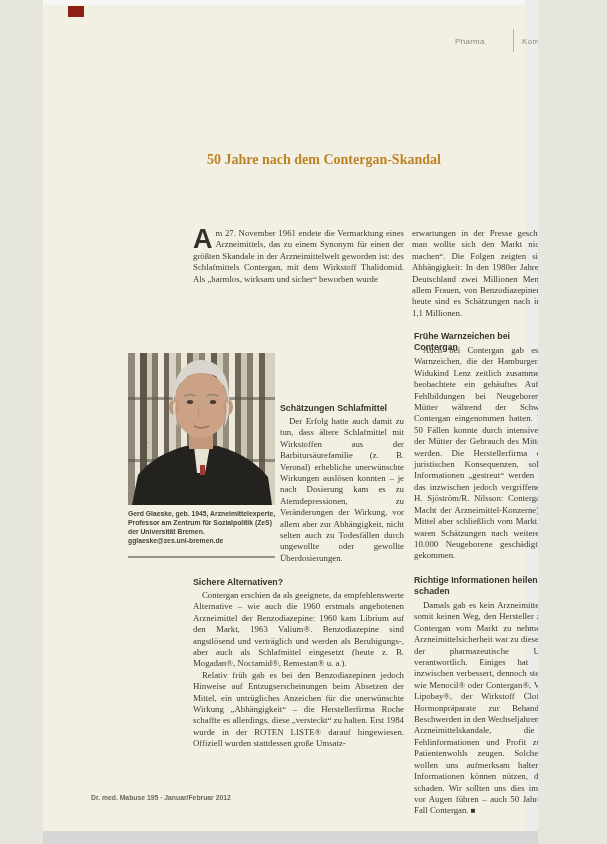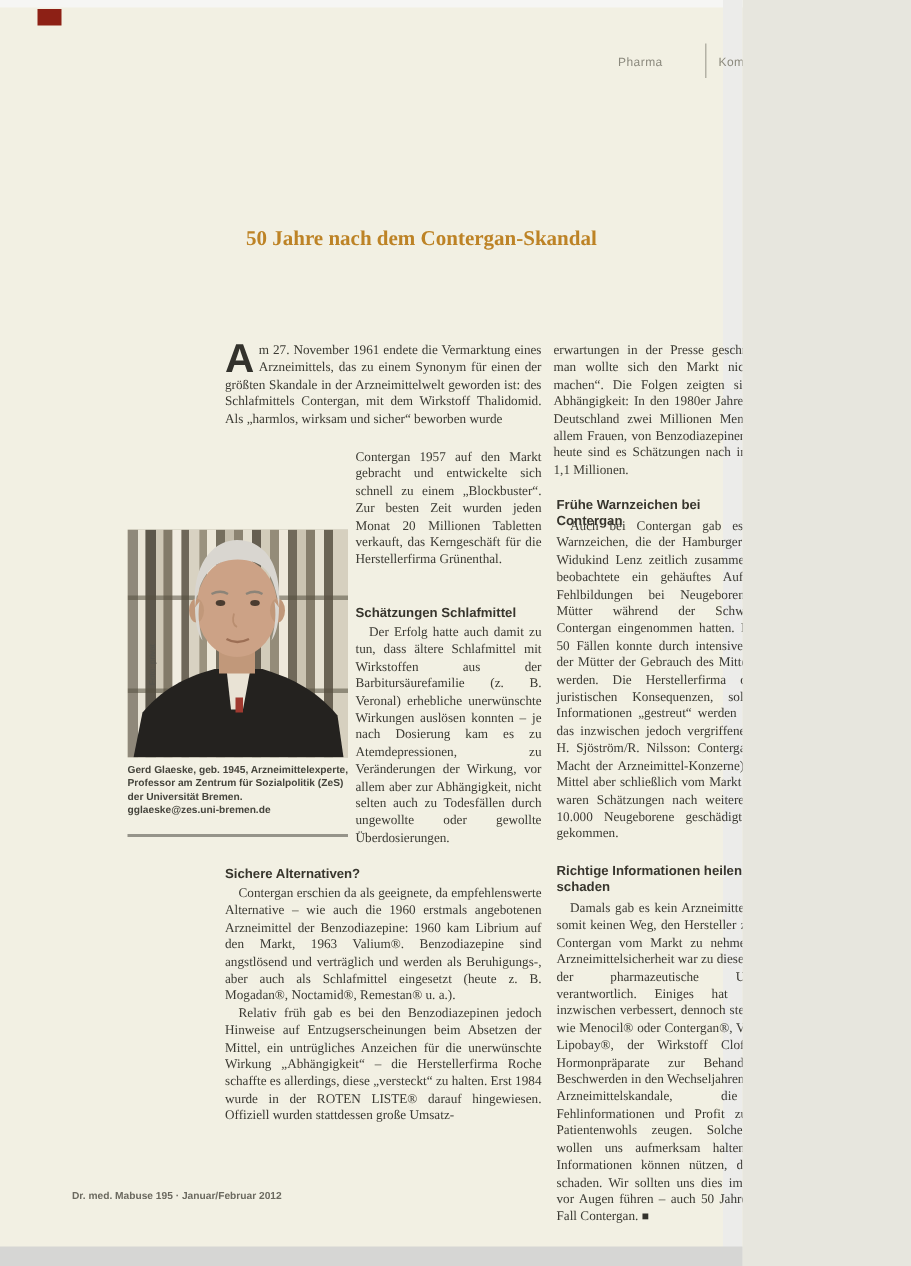--- a/index.html
+++ b/index.html
@@ -1,17 +1,17 @@
 <!DOCTYPE html>
 <html lang="de"><head>
 <meta charset="utf-8">
 <style>
   html,body{margin:0;padding:0;}
   body{font-family:"Liberation Serif", serif; background:#e7e6de;}
-  .page{position:relative; width:495px; height:844px; background:#f2f0e3; overflow:hidden;}
+  .page{position:relative; width:495px; height:844px; background:#f2f0e3; overflow:hidden;margin-left:43px;}
   .edge-right{position:absolute; right:0; top:0; width:13px; height:844px; background:#ececea;}
   .edge-bottom{position:absolute; left:0; top:831px; width:607px; height:13px; background:#d6d6d4;}
   .edge-top{position:absolute; left:0; top:0; width:607px; height:5px; background:#f6f6f4;}
   .page-line{position:absolute; left:591px; top:5px; width:1px; height:826px; background:#dedcd2;}
   .red-mark{position:absolute; left:25px; top:6px; width:16px; height:11px; background:#8d2015;}
 
   .hdr-label{position:absolute; top:37px; font-family:"Liberation Sans", sans-serif; font-size:8px; color:#8b897d; letter-spacing:0.3px;}
   .hdr-pharma{left:412px;}
   .hdr-kommentar{left:479px;}
   .hdr-div{position:absolute; top:29px; width:1px; height:23px; background:#b4b2a6;}
@@ -57,23 +57,20 @@
   <span class="hdr-label hdr-kommentar">Kommentar</span>
   <div class="hdr-div hdr-div2"></div>
   <span class="hdr-page">88</span>
 
   <h2 class="subtitle" style="margin:0;">50 Jahre nach dem Contergan-Skandal</h2>
 
   <div class="colw body-text" style="left:150px; top:228px;">
     <p><span class="dropcap">A</span><span>m 27. November 1961 endete die Vermarktung eines Arzneimittels, das zu einem Synonym für einen der größten Skandale in der Arzneimittelwelt geworden ist: des Schlafmittels Contergan, mit dem Wirkstoff Thalidomid. Als „harmlos, wirksam und sicher“ beworben wurde</span></p>
   </div>
 
-  <div class="coln body-text" style="left:237px; top:299px;">
-    <p>Contergan 1957 auf den Markt gebracht und entwickelte sich schnell zu einem „Blockbuster“. Zur besten Zeit wurden jeden Monat 20 Millionen Tabletten verkauft, das Kerngeschäft für die Herstellerfirma Grünenthal.</p>
-  </div>
 
   <h3 class="subhead" style="left:237px; top:403px; margin:0;">Schätzungen Schlafmittel</h3>
 
   <div class="coln body-text" style="left:237px; top:416px;">
     <p class="indent">Der Erfolg hatte auch damit zu tun, dass ältere Schlafmittel mit Wirkstoffen aus der Barbitursäurefamilie (z. B. Veronal) erhebliche unerwünschte Wirkungen auslösen konnten – je nach Dosierung kam es zu Atemdepressionen, zu Veränderungen der Wirkung, vor allem aber zur Abhängigkeit, nicht selten auch zu Todesfällen durch ungewollte oder gewollte Überdosierungen.</p>
   </div>
 
   <div class="photo">
     <svg width="147" height="152" viewBox="0 0 147 152">
 

